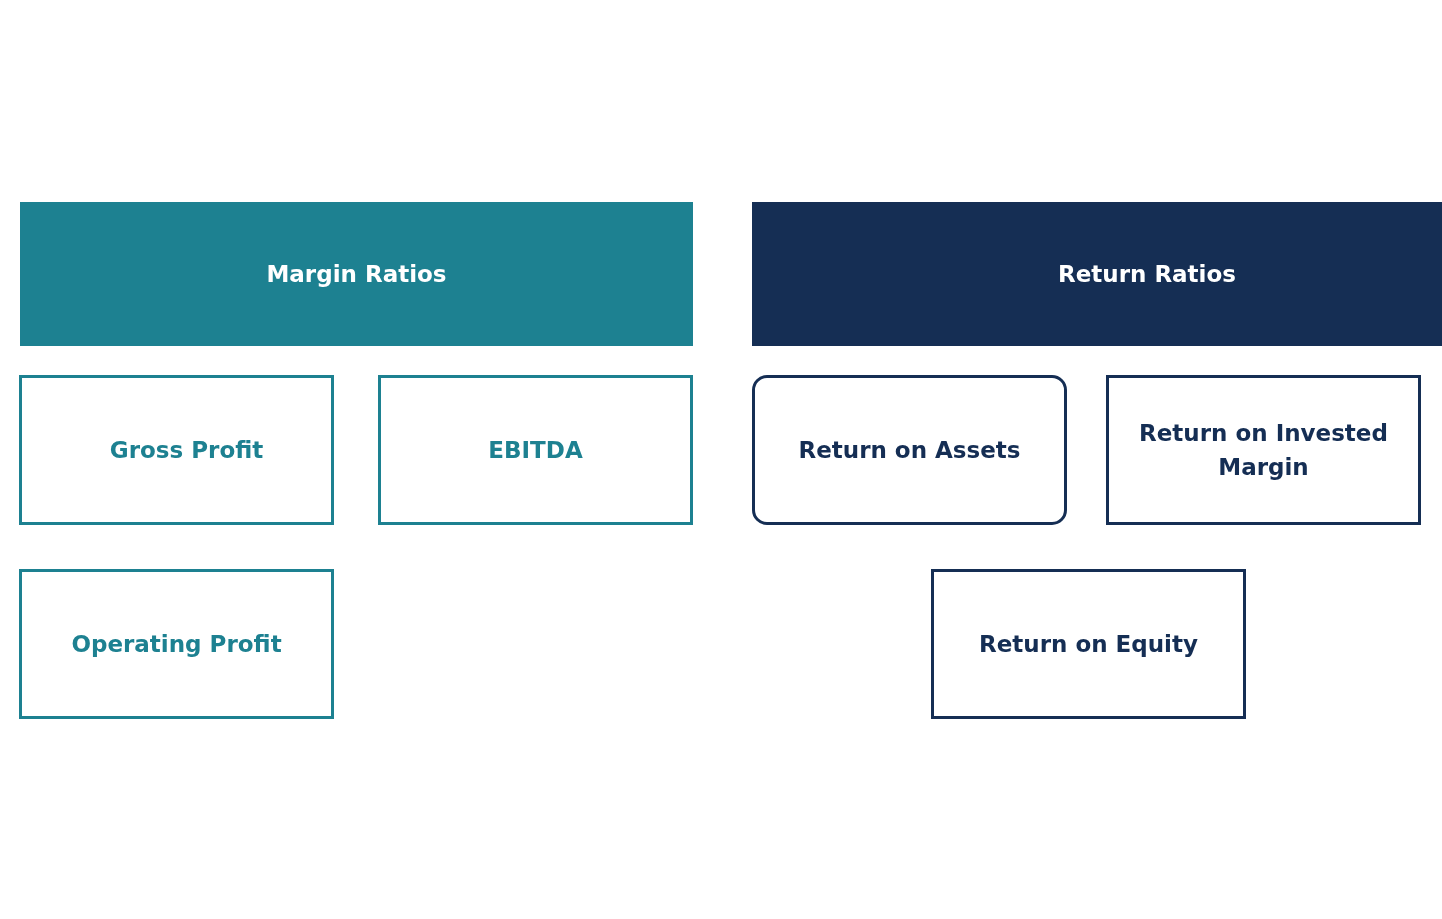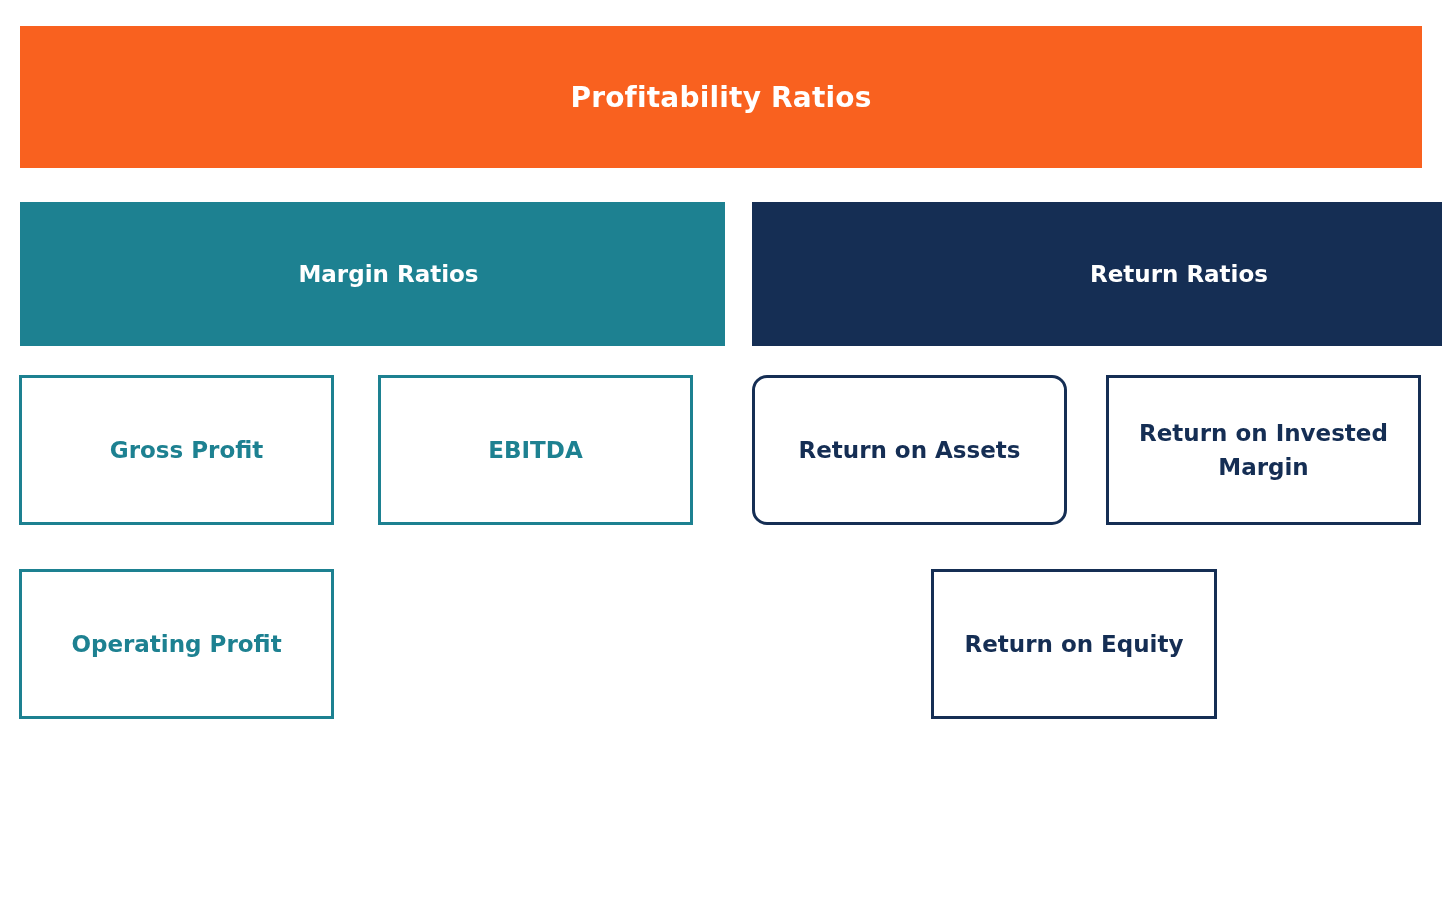--- a/index.html
+++ b/index.html
@@ -43,21 +43,20 @@
   }
 
   
   .cat-header {
     position: absolute;
     display: flex;
     align-items: center;
     justify-content: center;
     height: 144px;
     top: 202px;
-    padding-left: 32px;
   }
   .cat-header .cat-label {
     color: #ffffff;
     font-size: 23px;
     font-weight: bold;
     text-align: center;
     line-height: 1.25;
   }
   .cat-margin {
     left: 20px;
@@ -100,32 +99,29 @@
   }
 
   
   .n-gross      { left: 19px;   top: 375px; width: 315px; height: 150px; padding-left: 32px; }
   .n-ebitda     { left: 378px;  top: 375px; width: 315px; height: 150px; }
   .n-roa        { left: 752px;  top: 375px; width: 315px; height: 150px; border-radius: 15px; }
   .n-roic       { left: 1106px; top: 375px; width: 315px; height: 150px; }
   
   .n-operating  { left: 19px;   top: 569px; width: 315px; height: 150px; }
   .n-net        { left: 378px;  top: 569px; width: 315px; height: 150px; }
-  .n-roe        { left: 931px;  top: 569px; width: 286px; height: 150px; }
+  .n-roe        { left: 931px;  top: 569px; width: 315px; height: 150px; }
   
   .n-cashflow   { left: 199px;  top: 753px; width: 315px; height: 148px; }
 </style>
 </head>
 <body>
 
 <div id="canvas">
 
-  <div class="banner">
-    <div class="banner-title">Profitability Ratios</div>
-  </div>
 
   <div class="cat-header cat-margin">
     <div class="cat-label">Margin Ratios</div>
   </div>
 
   <div class="cat-header cat-return">
     <div class="cat-label">Return Ratios</div>
   </div>
 
   <div class="node teal n-gross">

